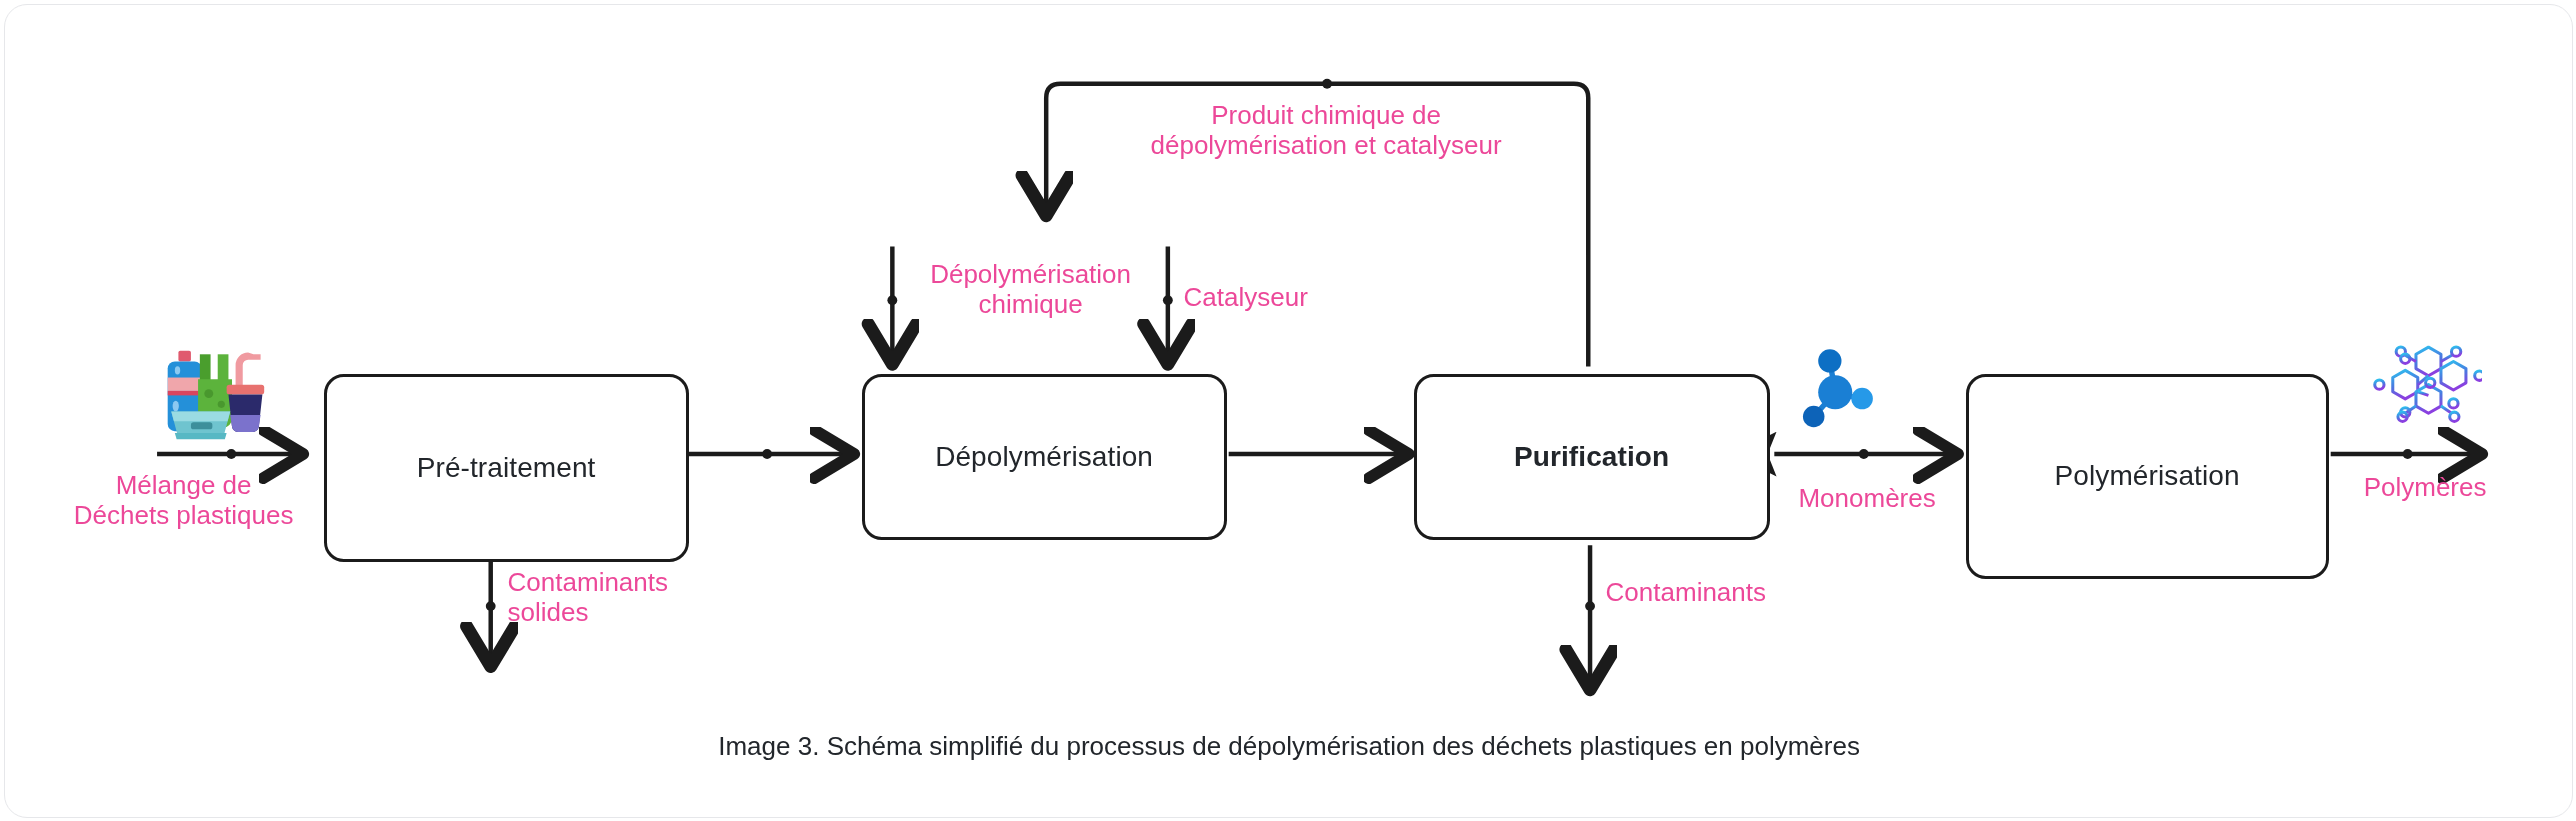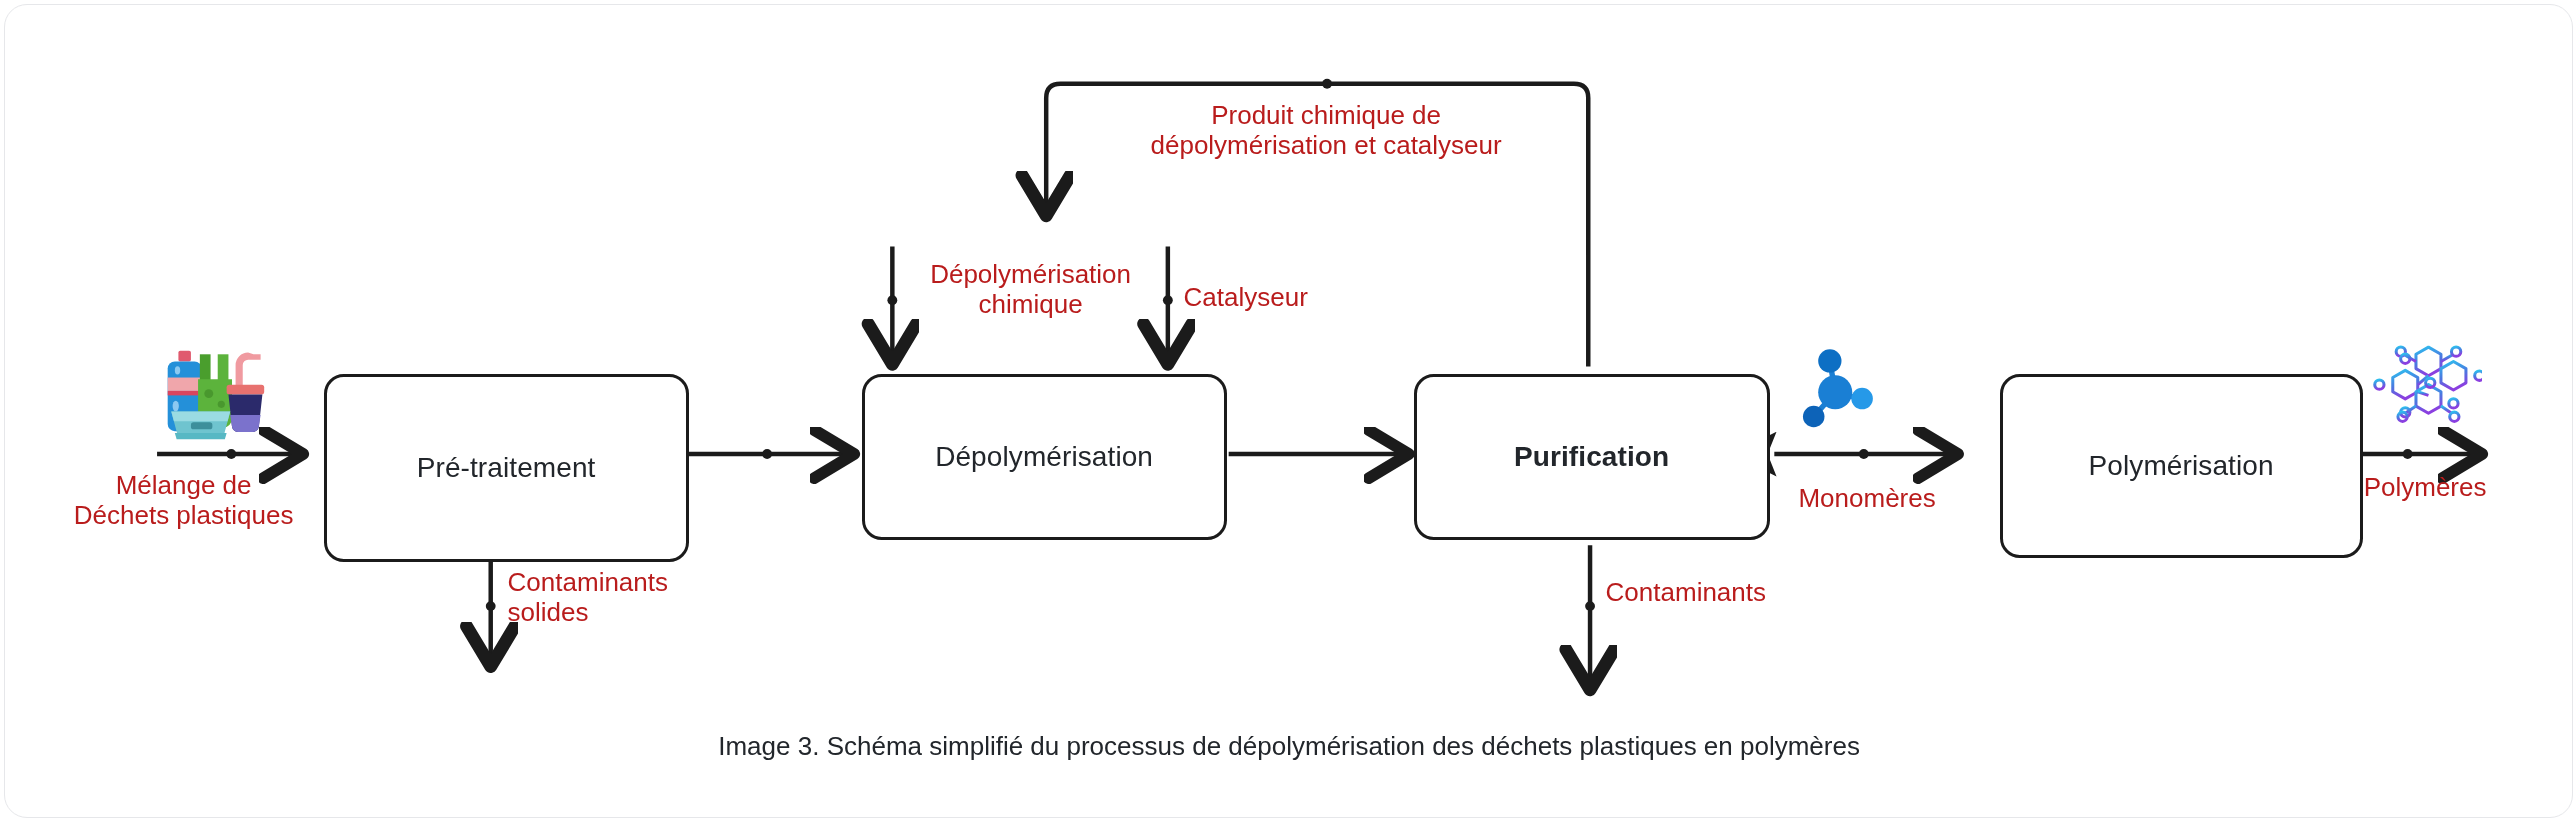--- a/index.html
+++ b/index.html
@@ -27,21 +27,21 @@
     background:#ffffff;
     display:flex;align-items:center;justify-content:center;
     box-sizing:border-box;
   }
   .nodebox span{
     font-size:28px;color:#22262b;letter-spacing:0.1px;
   }
 
   .lbl{
     position:absolute;
-    color:#b91c1c;
+    color:#ec4899;
     font-size:26px;
     line-height:30px;
     white-space:pre;
   }
   .lbl.c{text-align:center;}
   .lbl.l{text-align:left;}
 
   #caption{
     position:absolute;
     left:0;width:2569px;
@@ -187,21 +187,21 @@
   </div>
 
   <div class="nodebox" style="left:857px;top:369px;width:365px;height:166px;">
     <span>Dépolymérisation</span>
   </div>
 
   <div class="nodebox" style="left:1409px;top:369px;width:356px;height:166px;font-weight:bold;">
     <span>Purification</span>
   </div>
 
-  <div class="nodebox" style="left:1961px;top:369px;width:363px;height:184px;margin-left:34px;">
+  <div class="nodebox" style="left:1961px;top:369px;width:363px;height:205px;">
     <span>Polymérisation</span>
   </div>
 
   <div class="lbl c" style="left:9px;top:465px;width:340px;">Mélange de
 Déchets plastiques</div>
 
 
   <div class="lbl l" style="left:503px;top:562px;width:322px;">Contaminants
 solides</div>
 

